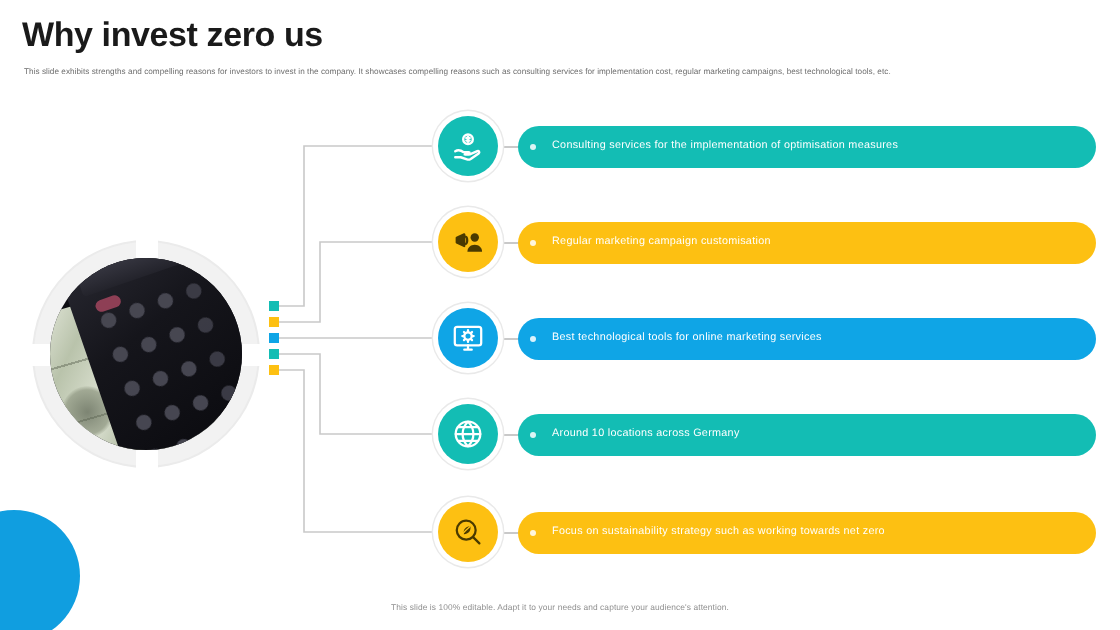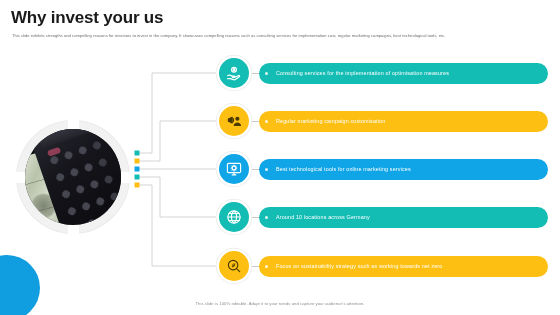--- a/index.html
+++ b/index.html
@@ -261,21 +261,21 @@
     font-size: 4.2px;
     color: #8f8f8f;
     letter-spacing: 0.05px;
   }
 </style>
 </head>
 <body>
 
 <div class="slide">
 
-  <div class="title">Why invest your us</div>
+  <div class="title">Why invest zero us</div>
   <div class="subtitle">This slide exhibits strengths and compelling reasons for investors to invest in the company. It showcases compelling reasons such as consulting services for implementation cost, regular marketing campaigns, best technological tools, etc.</div>
 
   <div class="blue-corner"></div>
 
   <div class="photo-wrap">
     <div class="photo-ring"></div>
     <div class="photo">
       <div class="bills"></div>
       <div class="billlines"></div>
       <div class="calc">

